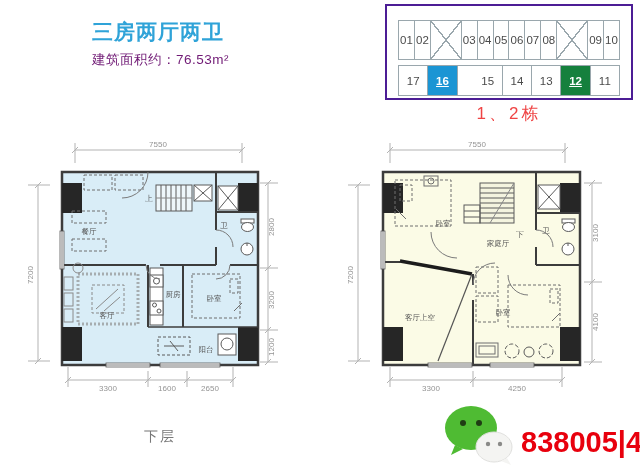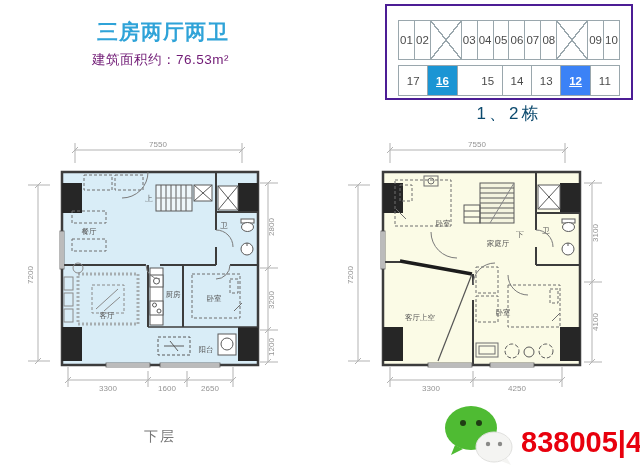--- a/index.html
+++ b/index.html
@@ -2,35 +2,35 @@
 <html><head>
 <meta charset="utf-8">
 <style>
   html,body{margin:0;padding:0;background:#fff;}
   .stage{
     position:relative;width:640px;height:470px;background:#fff;overflow:hidden;
     font-family:"Liberation Sans","DejaVu Sans",sans-serif;
   }
   
   .hdr{position:absolute;left:92px;top:18px;}
-  .hdr h1{margin:0;font-size:21px;font-weight:bold;color:#2fa3d8;letter-spacing:1px;text-align:right;}
+  .hdr h1{margin:0;font-size:21px;font-weight:bold;color:#2fa3d8;letter-spacing:1px;}
   .hdr .sub{margin-top:5px;font-size:13.5px;color:#701a75;letter-spacing:.5px;}
   
   .bdiag{position:absolute;left:385px;top:4px;width:248px;height:96px;border:2px solid #4c1d95;background:#fff;box-sizing:border-box;}
   .brow{position:absolute;left:11px;right:11px;display:flex;}
   .brow.top{top:14px;height:40px;}
   .brow.bot{top:59px;height:31px;}
   .cell{flex:1;border:1px solid #9aa7ad;margin-left:-1px;display:flex;align-items:center;justify-content:center;
         font-size:11.5px;color:#4a4a4a;background:#fff;box-sizing:border-box;}
   .cell:first-child{margin-left:0;}
   .cell.cross{background:
     linear-gradient(to top right, transparent calc(50% - .7px), #9aa7ad calc(50% - .7px), #9aa7ad calc(50% + .7px), transparent calc(50% + .7px)),
     linear-gradient(to bottom right, transparent calc(50% - .7px), #9aa7ad calc(50% - .7px), #9aa7ad calc(50% + .7px), transparent calc(50% + .7px));}
   .cell.hl{color:#fff;font-weight:bold;text-decoration:underline;}
-  .bcap{position:absolute;left:385px;top:102px;width:248px;text-align:center;font-size:17px;color:#0c4a6e;letter-spacing:3px;}
+  .bcap{position:absolute;left:385px;top:102px;width:248px;text-align:center;font-size:17px;color:#ef4444;letter-spacing:3px;}
   
   .plancap{position:absolute;left:110px;top:428px;width:100px;text-align:center;font-size:14px;color:#787878;letter-spacing:2px;}
   
   .plansvg{position:absolute;}
   .plansvg.lower{left:20px;top:135px;}
   .plansvg.upper{left:340px;top:135px;}
   svg text{font-family:"Liberation Sans","DejaVu Sans",sans-serif;}
   .roomlbl{fill:#565656;font-size:7.5px;}
   .dimlbl{fill:#949494;font-size:8px;}
   
@@ -61,21 +61,21 @@
         <div class="cell cross" style="flex: 2 1 0%;"></div>
         <div class="cell" style="flex: 1 1 0%;">09</div>
         <div class="cell" style="flex: 1 1 0%;">10</div>
       </div>
     <div class="brow bot">
         <div class="cell" style="flex: 1 1 0%;">17</div>
         <div class="cell hl" style="flex: 1 1 0%; background: rgb(27, 149, 212);">16</div>
         <div class="cell" style="flex: 1 1 0%; padding-left: 16px;">15</div>
         <div class="cell" style="flex: 1 1 0%;">14</div>
         <div class="cell" style="flex: 1 1 0%;">13</div>
-        <div class="cell hl" style="flex: 1 1 0%; background: #3b82f6;">12</div>
+        <div class="cell hl" style="flex: 1 1 0%; background: #15803d;">12</div>
         <div class="cell" style="flex: 1 1 0%;">11</div>
       </div>
   </div>
   <div class="bcap">1、2栋</div>
 
   <svg class="plansvg lower" width="280" height="270" viewBox="0 0 280 270">
 
     <g stroke="#b3b3b3" stroke-width="1" fill="none">
       <line x1="55" y1="8" x2="55" y2="28"></line>
         <line x1="222" y1="8" x2="222" y2="28"></line>

